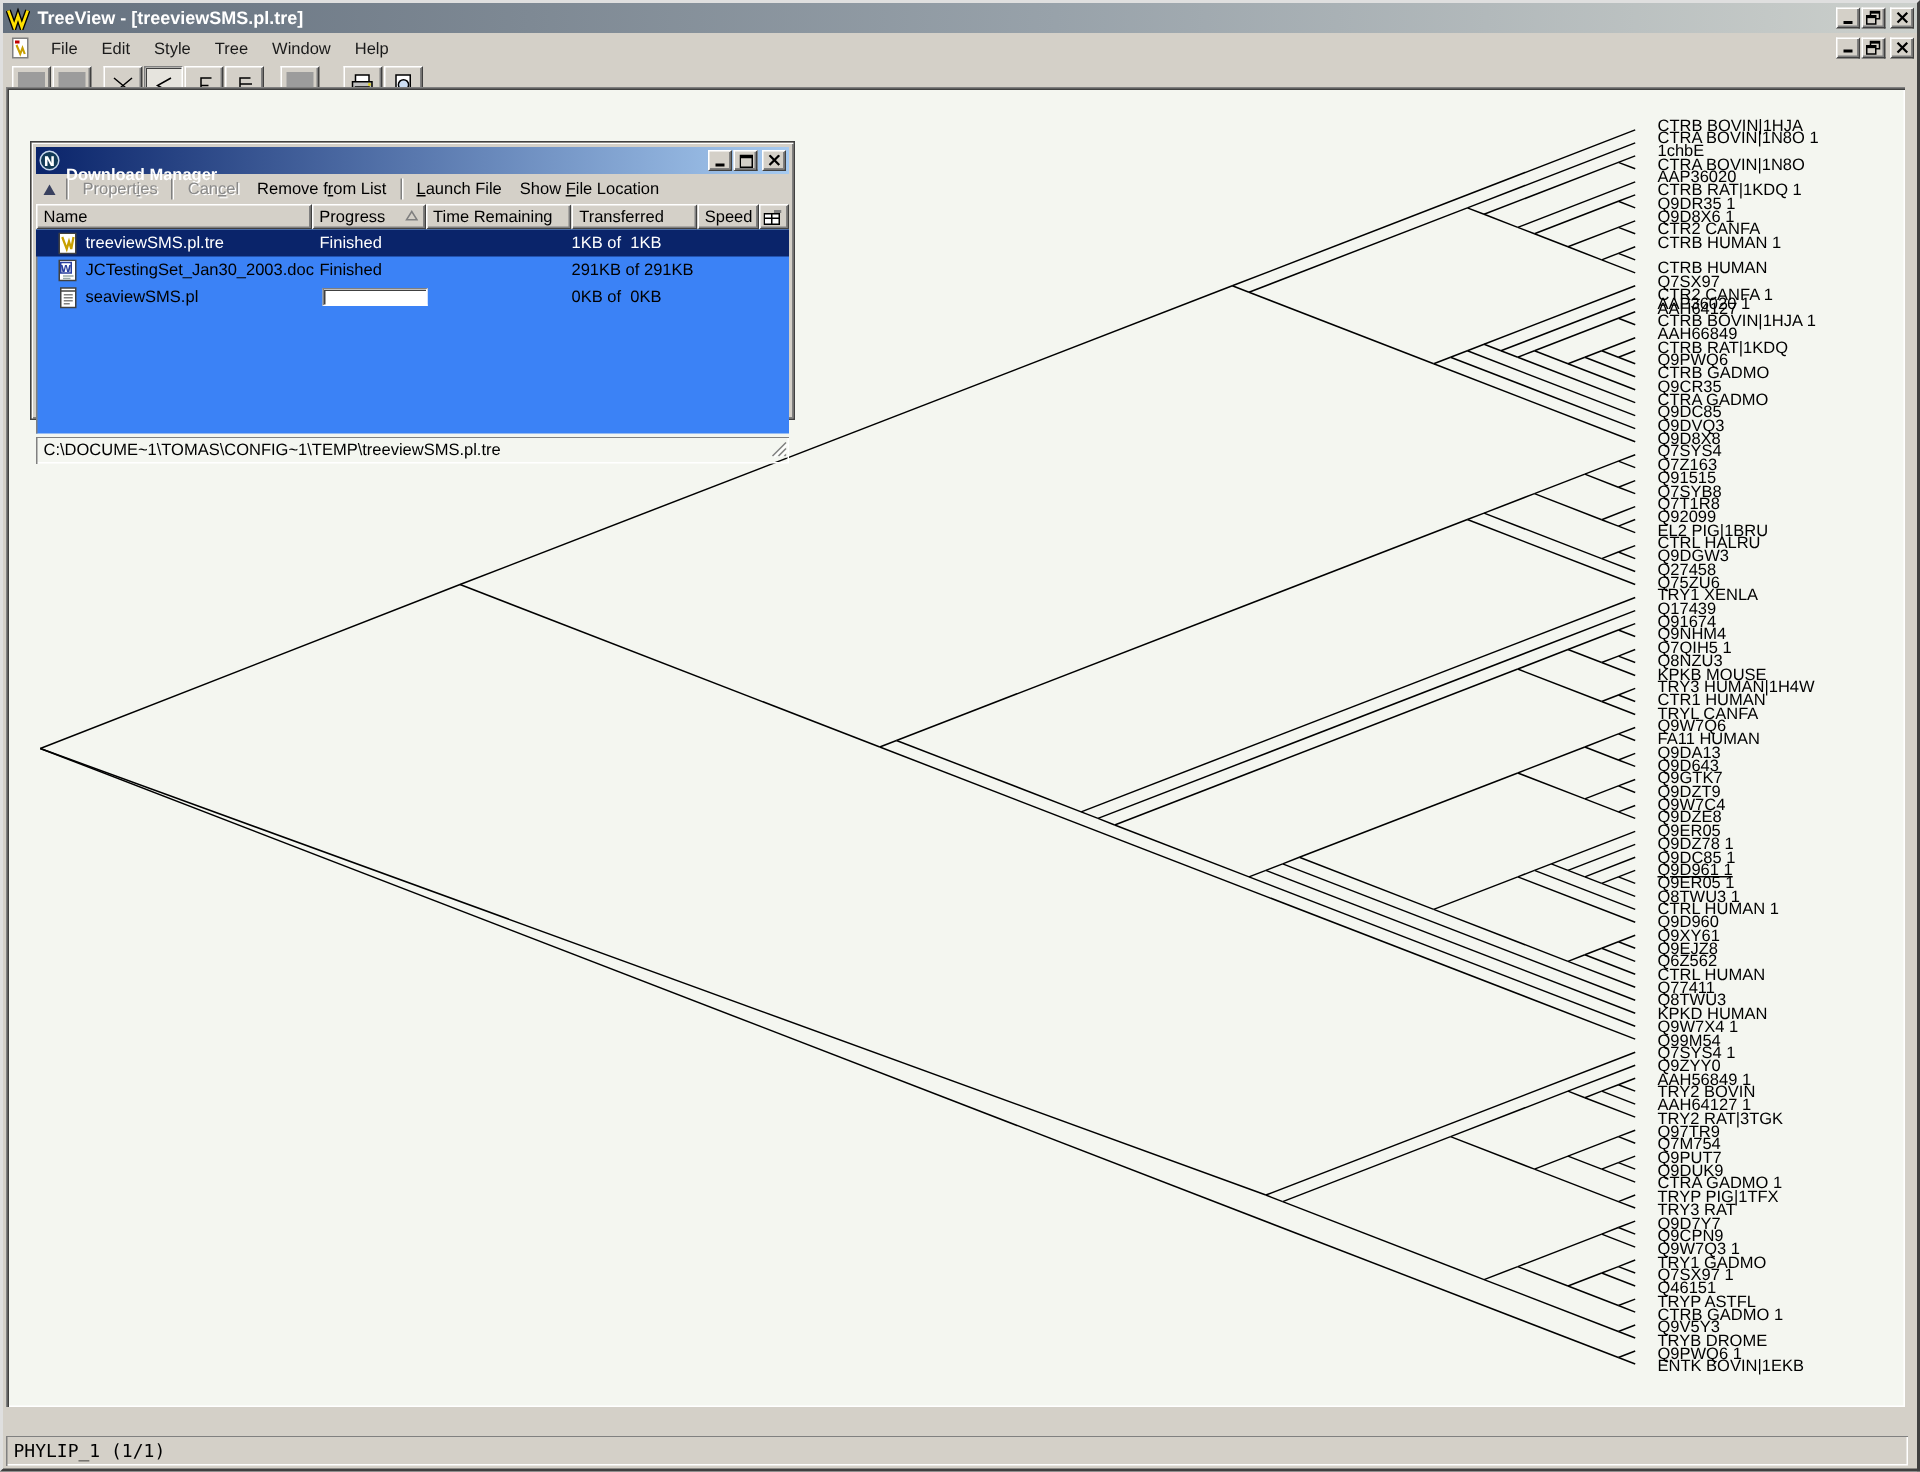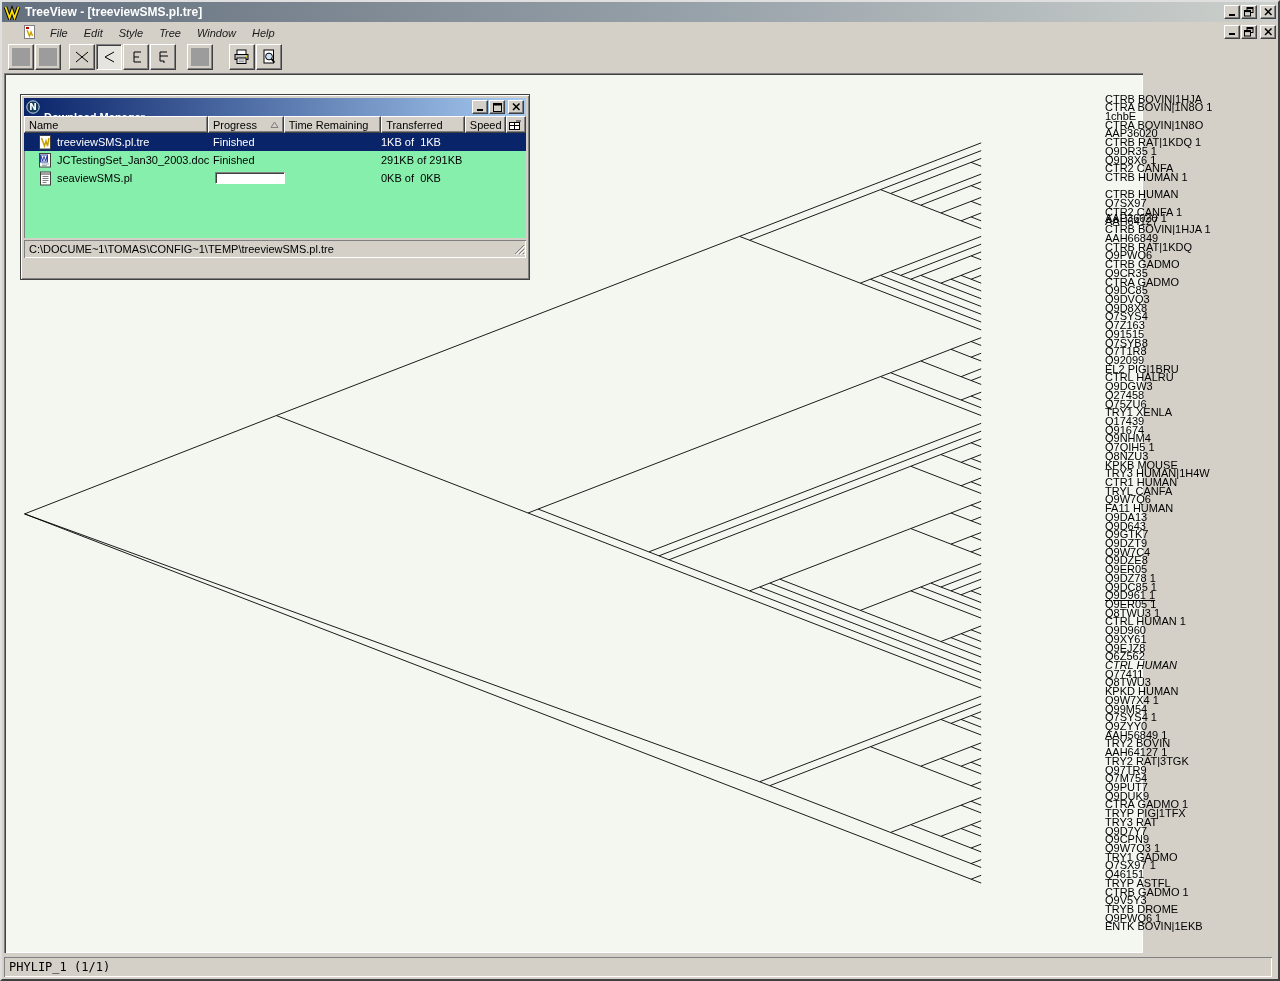--- a/index.html
+++ b/index.html
@@ -22,36 +22,36 @@
     background:var(--face,#d4d0c8);
     border-top:1px solid #fff;border-left:1px solid #fff;
     border-right:1px solid #404040;border-bottom:1px solid #404040;
     box-shadow:inset -1px -1px 0 #808080;
     display:flex;align-items:center;justify-content:center;
   }
   .cap{width:16px;height:14px;margin-left:1px;}
   .cap.gap{margin-left:3px;}
   .menubar{
     position:absolute;left:0;top:20px;right:0;height:19px;
-    display:flex;align-items:center;background:var(--face,#d4d0c8);padding-left:16px;font-style:italic;
+    display:flex;align-items:center;background:var(--face,#d4d0c8);padding-left:0;
   }
   .menu-item{font-size:11px;color:#1a1a1a;padding:3px 8px;cursor:default;}
   .toolbar{
     position:absolute;left:0;top:39px;right:0;height:32px;
     background:var(--face,#d4d0c8);display:flex;align-items:center;
   }
   .tool-btn{width:26px;height:26px;}
   .tool-btn .inner-gray{width:18px;height:18px;background:#9c9c9c;}
   .tool-btn.checked{
     border-color:#808080 #fff #fff #808080;
     box-shadow:inset 1px 1px 0 #404040;background:#e6e4de;
   }
   
   .canvas{
-    position:absolute;left:2px;top:71px;width:1139px;height:880px;
+    position:absolute;left:2px;top:56px;width:1266px;height:880px;
     background:var(--canvas-bg,#f4f6f0);
     box-shadow:inset 1px 1px 0 #808080,inset 2px 2px 0 #404040,inset -1px -1px 0 #fff;
     padding-left:20px;
   }
   #tree-svg{position:absolute;left:0;top:0;width:100%;height:100%;}
   #tree-svg line{stroke:var(--line,#000);stroke-width:1;}
   .leaf-label{
     position:absolute;font-size:11px;line-height:13px;color:#000;white-space:nowrap;cursor:default;
   }
   
@@ -83,21 +83,21 @@
   .tri-up{width:0;height:0;border-left:4px solid transparent;border-right:4px solid transparent;border-bottom:7px solid #39415f;}
   .dm-header{display:flex;height:17px;}
   .hcell{
     height:17px;background:var(--face,#d4d0c8);
     border-top:1px solid #fff;border-left:1px solid #fff;
     border-right:1px solid #404040;border-bottom:1px solid #404040;
     box-shadow:inset -1px -1px 0 #808080;
     font-size:11px;display:flex;align-items:center;padding:0 4px;white-space:nowrap;overflow:hidden;
   }
   .sort-glyph{margin-left:auto;}
-  .dm-list{height:105px;background:#86efac;box-shadow:inset 1px 0 0 #808080;overflow:hidden;position:relative;}
+  .dm-list{height:136px;background:#3b82f6;box-shadow:inset 1px 0 0 #808080;overflow:hidden;position:relative;}
   .dm-row{display:flex;height:18px;align-items:center;font-size:11px;color:#000;}
   .dm-row.selected{background:var(--sel,#0a246a);color:#fff;}
   .cell{height:18px;display:flex;align-items:center;padding:0 2px;overflow:visible;white-space:pre;}
   .cell.name{padding-left:2px;}
   .cell .fname{margin-left:4px;white-space:nowrap;}
   .pbar{
     width:70px;height:12px;margin-left:2px;background:#fff;
     border:1px solid;border-color:#808080 #fff #fff #808080;
     box-shadow:inset 1px 1px 0 #404040;
   }
@@ -474,21 +474,21 @@
         <span class="leaf-label" style="left: 1101px; top: 498.8px;">Q9DZ78 1</span>
         <span class="leaf-label" style="left: 1101px; top: 507.5px;">Q9DC85 1</span>
         <span class="leaf-label" style="left: 1101px; top: 516.3px; text-decoration: underline;">Q9D961 1</span>
         <span class="leaf-label" style="left: 1101px; top: 525px;">Q9ER05 1</span>
         <span class="leaf-label" style="left: 1101px; top: 533.7px;">Q8TWU3 1</span>
         <span class="leaf-label" style="left: 1101px; top: 542.4px;">CTRL HUMAN 1</span>
         <span class="leaf-label" style="left: 1101px; top: 551.1px;">Q9D960</span>
         <span class="leaf-label" style="left: 1101px; top: 559.8px;">Q9XY61</span>
         <span class="leaf-label" style="left: 1101px; top: 568.5px;">Q9EJZ8</span>
         <span class="leaf-label" style="left: 1101px; top: 577.3px;">Q6Z562</span>
-        <span class="leaf-label" style="left: 1101px; top: 586px; font-style: italic;">CTRL HUMAN</span>
+        <span class="leaf-label" style="left: 1101px; top: 586px;">CTRL HUMAN</span>
         <span class="leaf-label" style="left: 1101px; top: 594.7px;">Q77411</span>
         <span class="leaf-label" style="left: 1101px; top: 603.4px;">Q8TWU3</span>
         <span class="leaf-label" style="left: 1101px; top: 612.1px;">KPKD HUMAN</span>
         <span class="leaf-label" style="left: 1101px; top: 620.8px;">Q9W7X4 1</span>
         <span class="leaf-label" style="left: 1101px; top: 629.5px;">Q99M54</span>
         <span class="leaf-label" style="left: 1101px; top: 638.3px;">Q7SYS4 1</span>
         <span class="leaf-label" style="left: 1101px; top: 647px;">Q9ZYY0</span>
         <span class="leaf-label" style="left: 1101px; top: 655.7px;">AAH56849 1</span>
         <span class="leaf-label" style="left: 1101px; top: 664.4px;">TRY2 BOVIN</span>
         <span class="leaf-label" style="left: 1101px; top: 673.1px;">AAH64127 1</span>
@@ -540,20 +540,33 @@
               <rect x="0.5" y="0.5" width="8" height="2" fill="#000"></rect>
             </svg>
         </span>
         <span class="btn3d cap gap">
           <svg width="9" height="8">
               <path d="M1 0.5 L7.5 7 M7.5 0.5 L1 7" stroke="#000" stroke-width="1.5"></path>
             </svg>
         </span>
       </span>
     </div>
+    <div class="dm-toolbar" id="dm-toolbar">
+      <span class="dm-collapse">
+          <span class="tri-up"></span>
+        </span>
+      <span class="dm-sep"></span>
+    <span class="dm-tb-btn disabled">Propert<u>i</u>es</span>
+        <span class="dm-sep"></span>
+        <span class="dm-tb-btn disabled">Can<u>c</u>el</span>
+        <span class="dm-tb-btn">Remove f<u>r</u>om List</span>
+        <span class="dm-sep"></span>
+        <span class="dm-tb-btn"><u>L</u>aunch File</span>
+        <span class="dm-tb-btn">Show <u>F</u>ile Location</span>
+      </div>
     <div class="dm-header" id="dm-header">
         <span class="hcell" style="width: 187px;">
           <span>Name</span>
         </span>
         <span class="hcell" style="width: 77px;">
           <span>Progress</span>
           <span class="sort-glyph"><svg width="9" height="8">
               <path d="M4.5 1 L8 6.5 H1 Z" fill="none" stroke="#808080"></path>
             </svg></span>
         </span>

